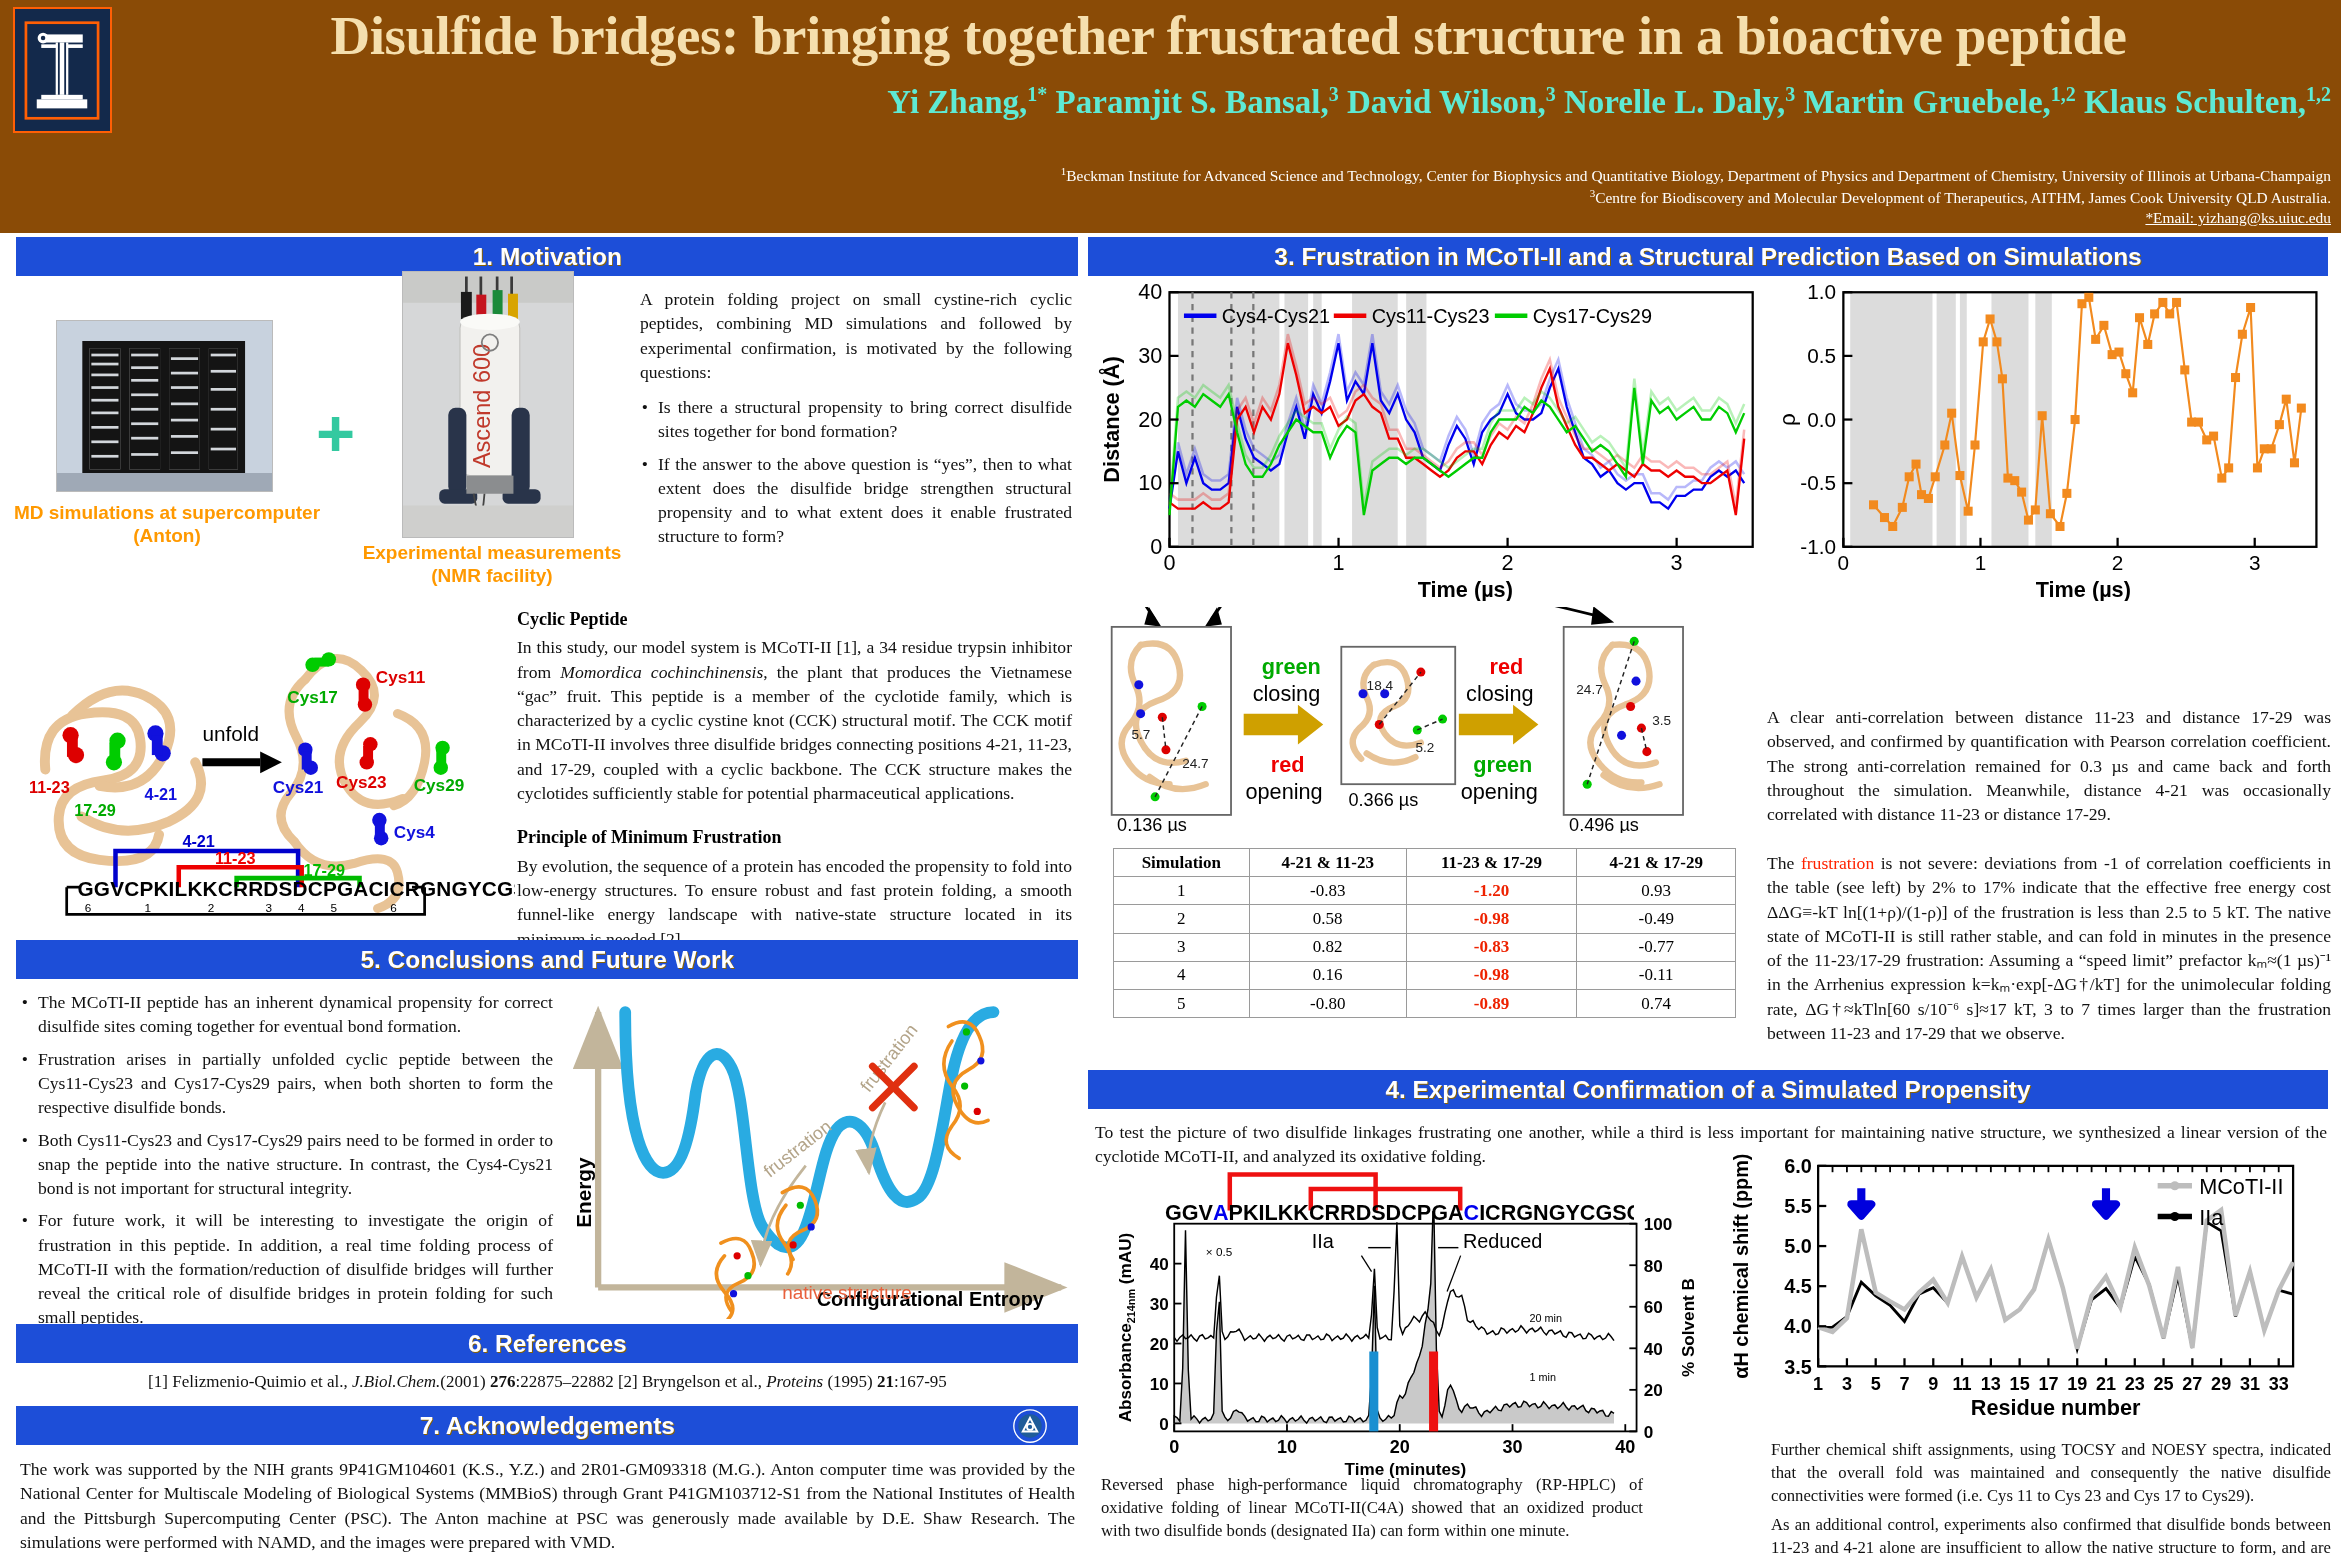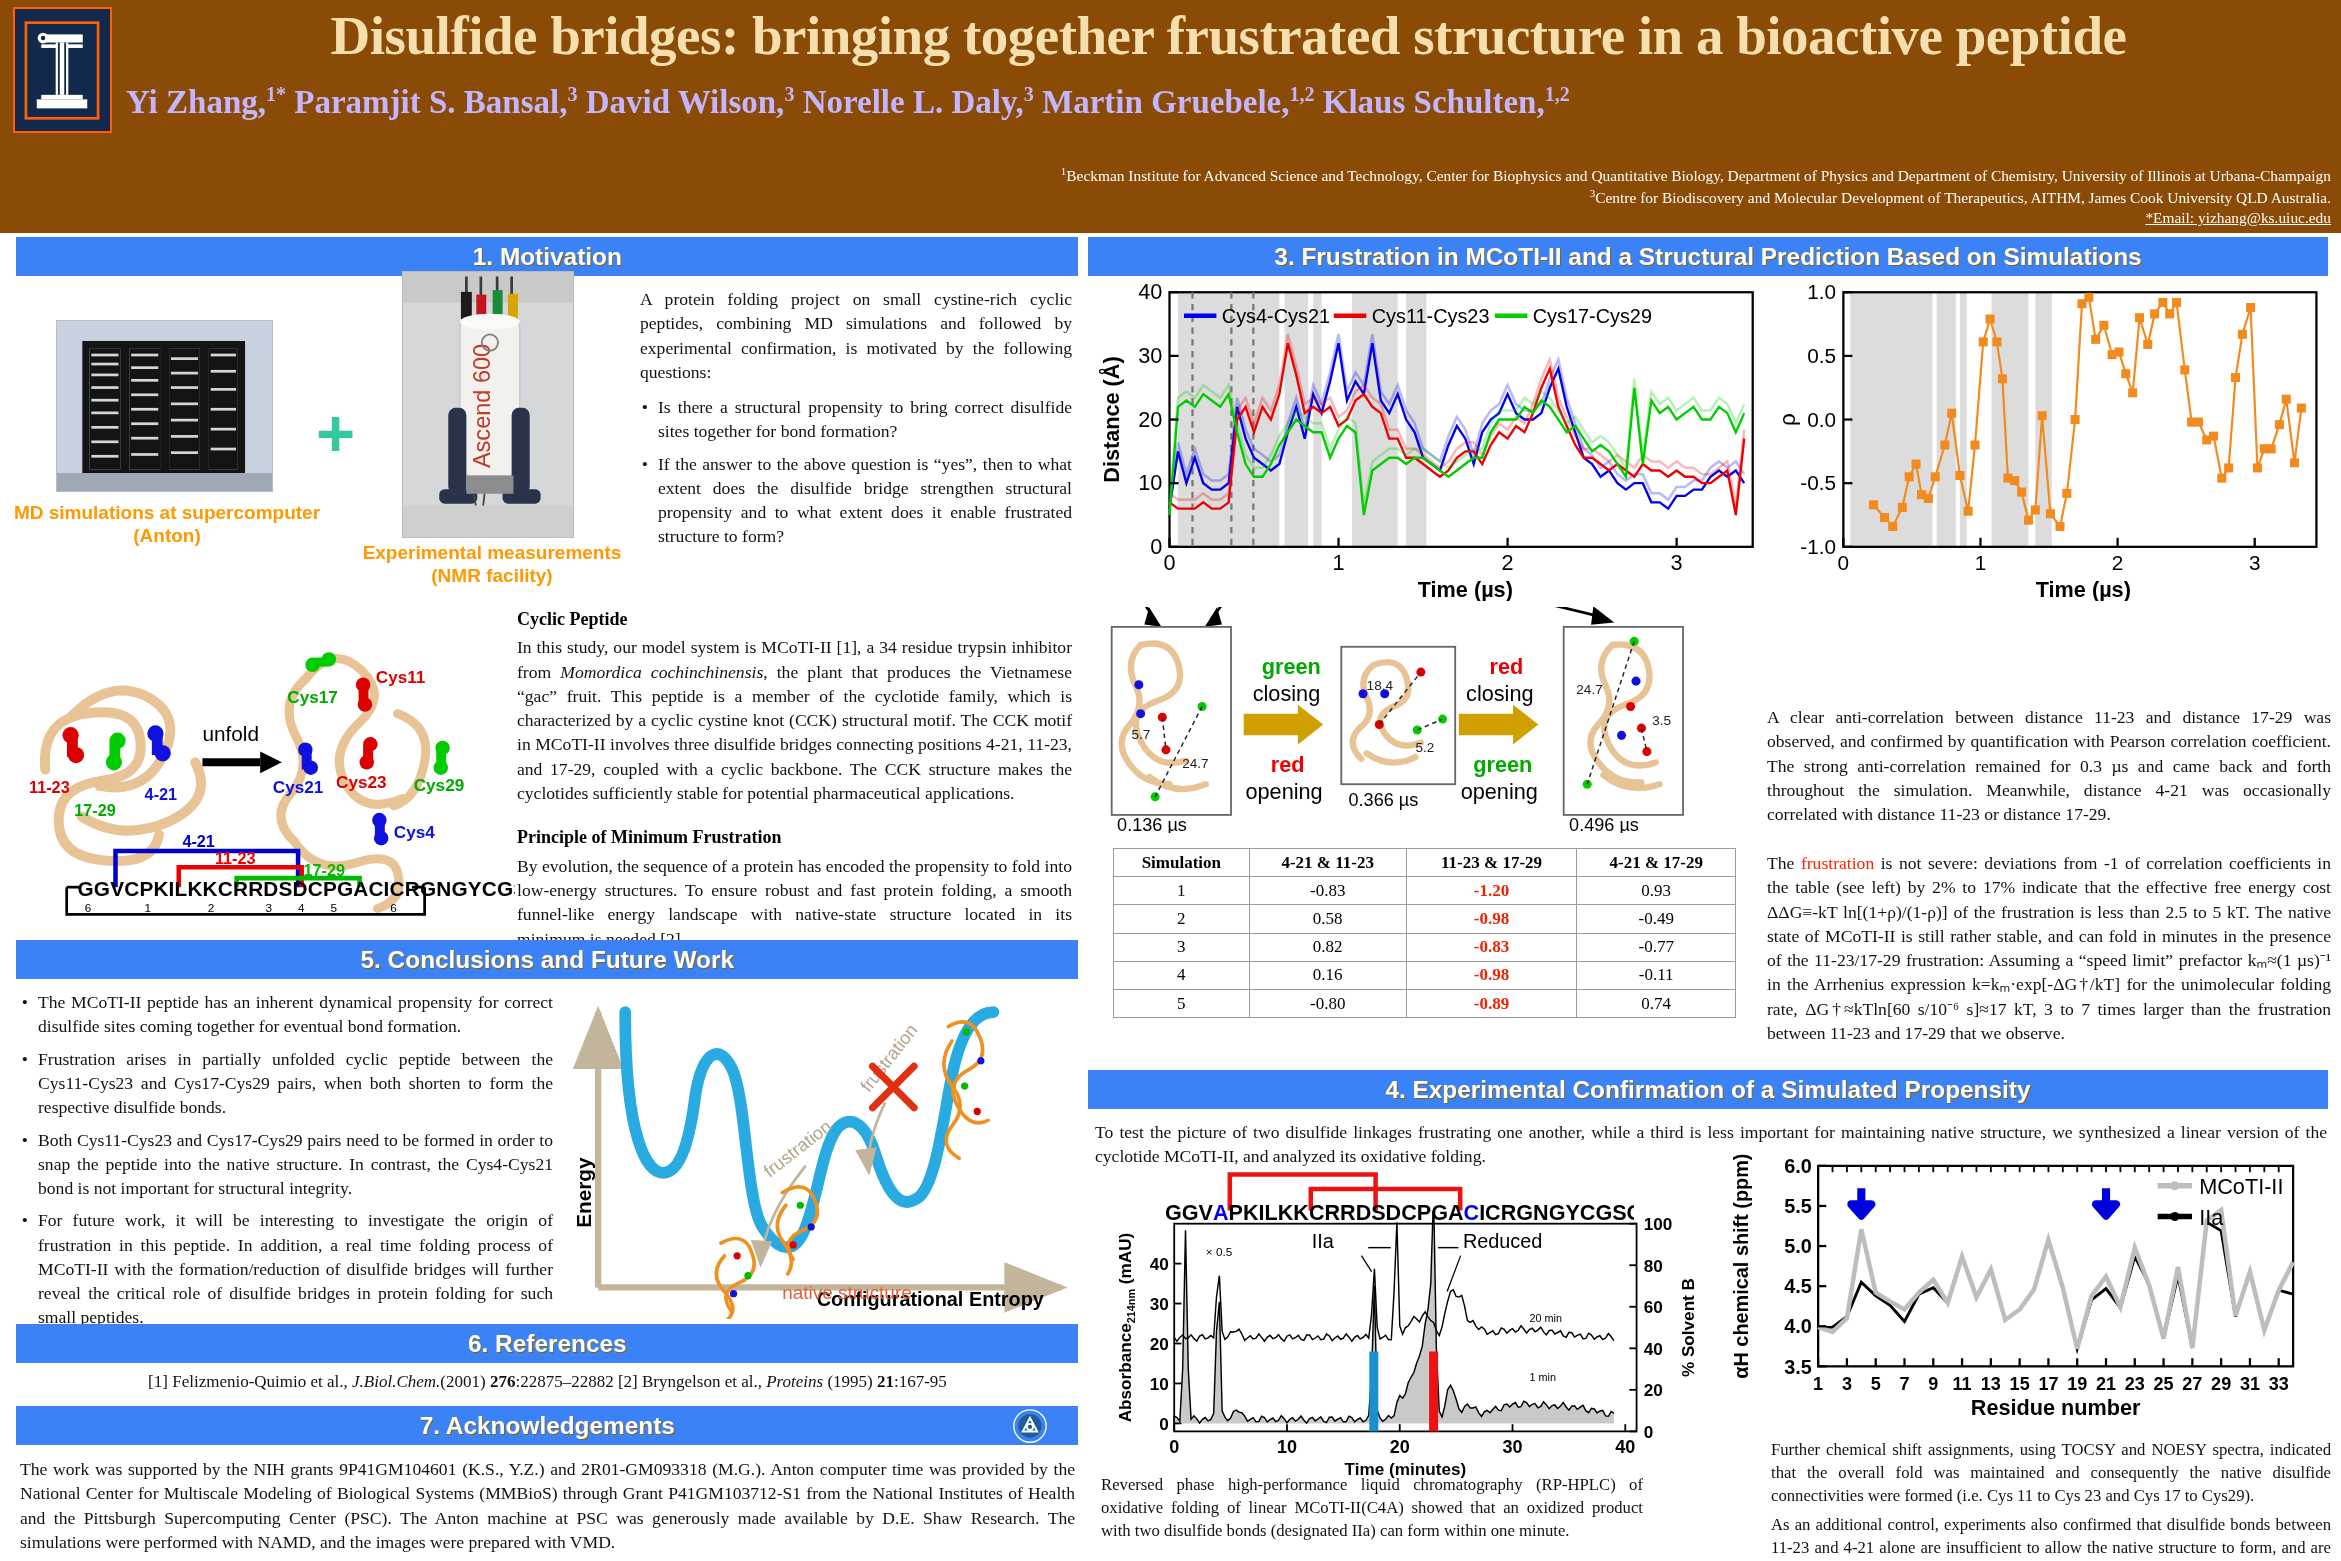--- a/index.html
+++ b/index.html
@@ -24,34 +24,34 @@
   .logo-inner { width:78px; height:101px; display:block; }
   .title-main {
     position:absolute; left:126px; top:7.2px; width:2205px;
     text-align:center;
     font-family:"Liberation Serif", serif;
     font-weight:bold; font-size:55px; color:#f5dfae;
     letter-spacing:-0.5px; line-height:1.05;
   }
   .authors {
     position:absolute; left:126px; top:83px; width:2205px;
-    text-align:left; color:#c4b5fd; font-weight:bold;
+    text-align:right; color:#5eead4; font-weight:bold;
     font-size:33px; font-family:"Liberation Serif", serif;
   }
   .authors sup { font-size:20px; font-weight:bold; }
   .affil {
     position:absolute; left:126px; top:164px; width:2205px;
     text-align:right; color:#ffffff; font-size:15.4px; line-height:1.28;
   }
   .affil sup { font-size:11px; }
   .email { text-decoration:underline; }
 
   
   .banner {
-    background:#3b82f6; color:#ffffff;
+    background:#1d4ed8; color:#ffffff;
     font-family:"Liberation Sans", sans-serif;
     font-weight:bold; font-size:24.4px;
     text-align:center; line-height:39px; height:39px;
     position:absolute;
     text-shadow: 0.9px 0.9px 0 #8a6200;
   }
   .body-text {
     font-family:"Liberation Serif", serif;
     font-size:17.6px; line-height:1.38; color:#111;
     text-align:justify;

